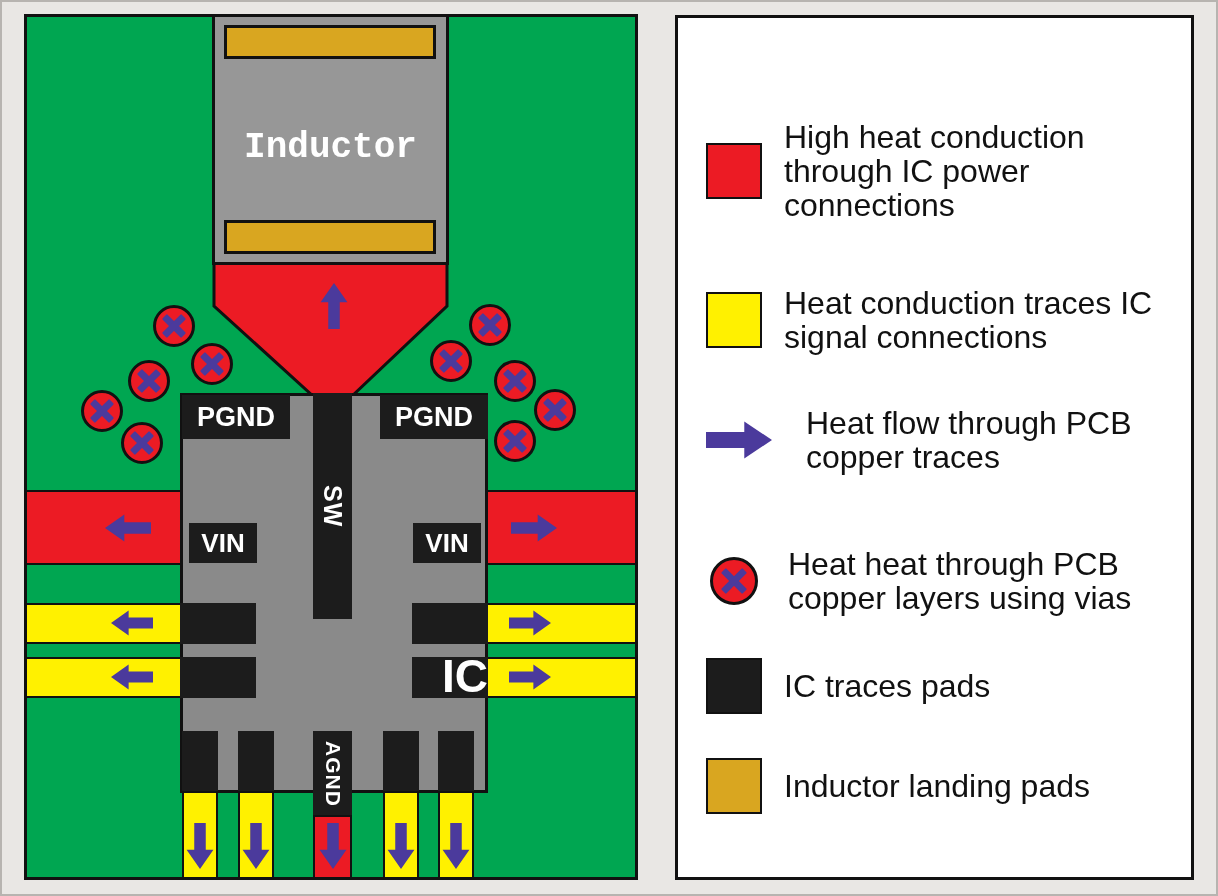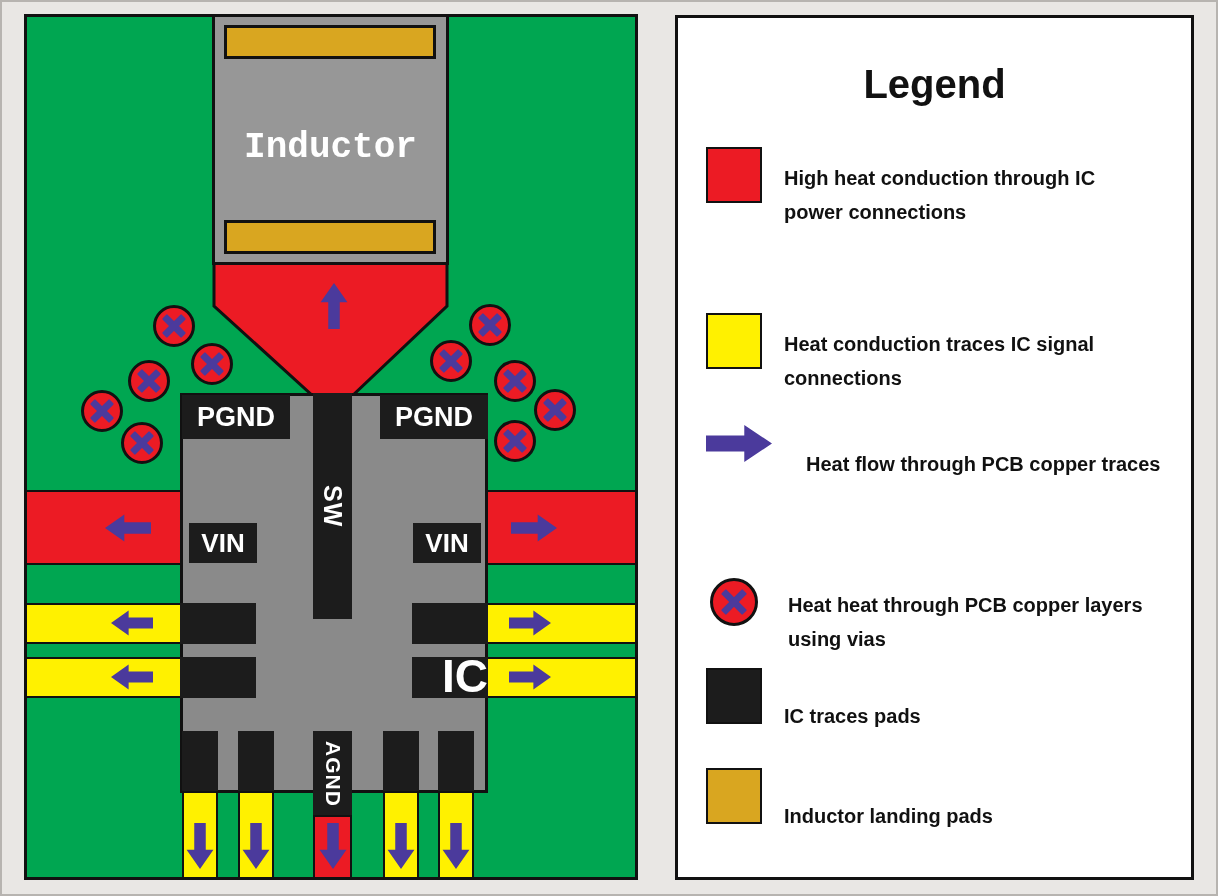--- a/index.html
+++ b/index.html
@@ -94,21 +94,21 @@
     display: flex; align-items: center; gap: 22px;
   }
   .swatch { width: 56px; height: 56px; border: 2px solid #111; flex: none; }
   .swatch.red    { background: #EC1B24; }
   .swatch.yellow { background: #FFF100; }
   .swatch.black  { background: #1C1C1C; }
   .swatch.gold   { background: #D9A620; }
   .legend-arrow { position: relative; width: 66px; height: 44px; flex: none; margin-right: 12px; }
   .legend-via { position: relative; width: 48px; height: 48px; flex: none; margin: 0 8px 0 4px; }
   .legend-via::before, .legend-via::after { width: 30px; }
-  .ltext { font-size: 20px; line-height: 34px; font-weight: 700; width: 372px; margin-top: 41px; }
+  .ltext { font-size: 32px; line-height: 34px; font-weight: 400; width: 372px; }
 </style>
 </head>
 <body>
 
 <div class="frame"></div>
 
 <div class="pcb">
 
   <div class="trace red" style="left:-4px; top:473px; width:160px; height:75px;"></div>
   <div class="trace red" style="left:458px; top:473px; width:154px; height:75px;"></div>
@@ -192,21 +192,20 @@
   <div class="arr arr-right h-arr" style="left:482px; top:645px; width:42px; height:30px;"></div>
 
   <div class="arr arr-down v-arr" style="left:157px; top:806px;"></div>
   <div class="arr arr-down v-arr" style="left:213px; top:806px;"></div>
   <div class="arr arr-down v-arr" style="left:290px; top:806px;"></div>
   <div class="arr arr-down v-arr" style="left:358px; top:806px;"></div>
   <div class="arr arr-down v-arr" style="left:413px; top:806px;"></div>
 </div>
 
 <div class="legend">
-  <div class="ltitle">Legend</div>
 
   <div class="lrow" style="top:102px;">
     <div class="swatch red"></div>
     <div class="ltext">High heat conduction through IC power connections</div>
   </div>
 
   <div class="lrow" style="top:268px;">
     <div class="swatch yellow"></div>
     <div class="ltext">Heat conduction traces IC signal connections</div>
   </div>

